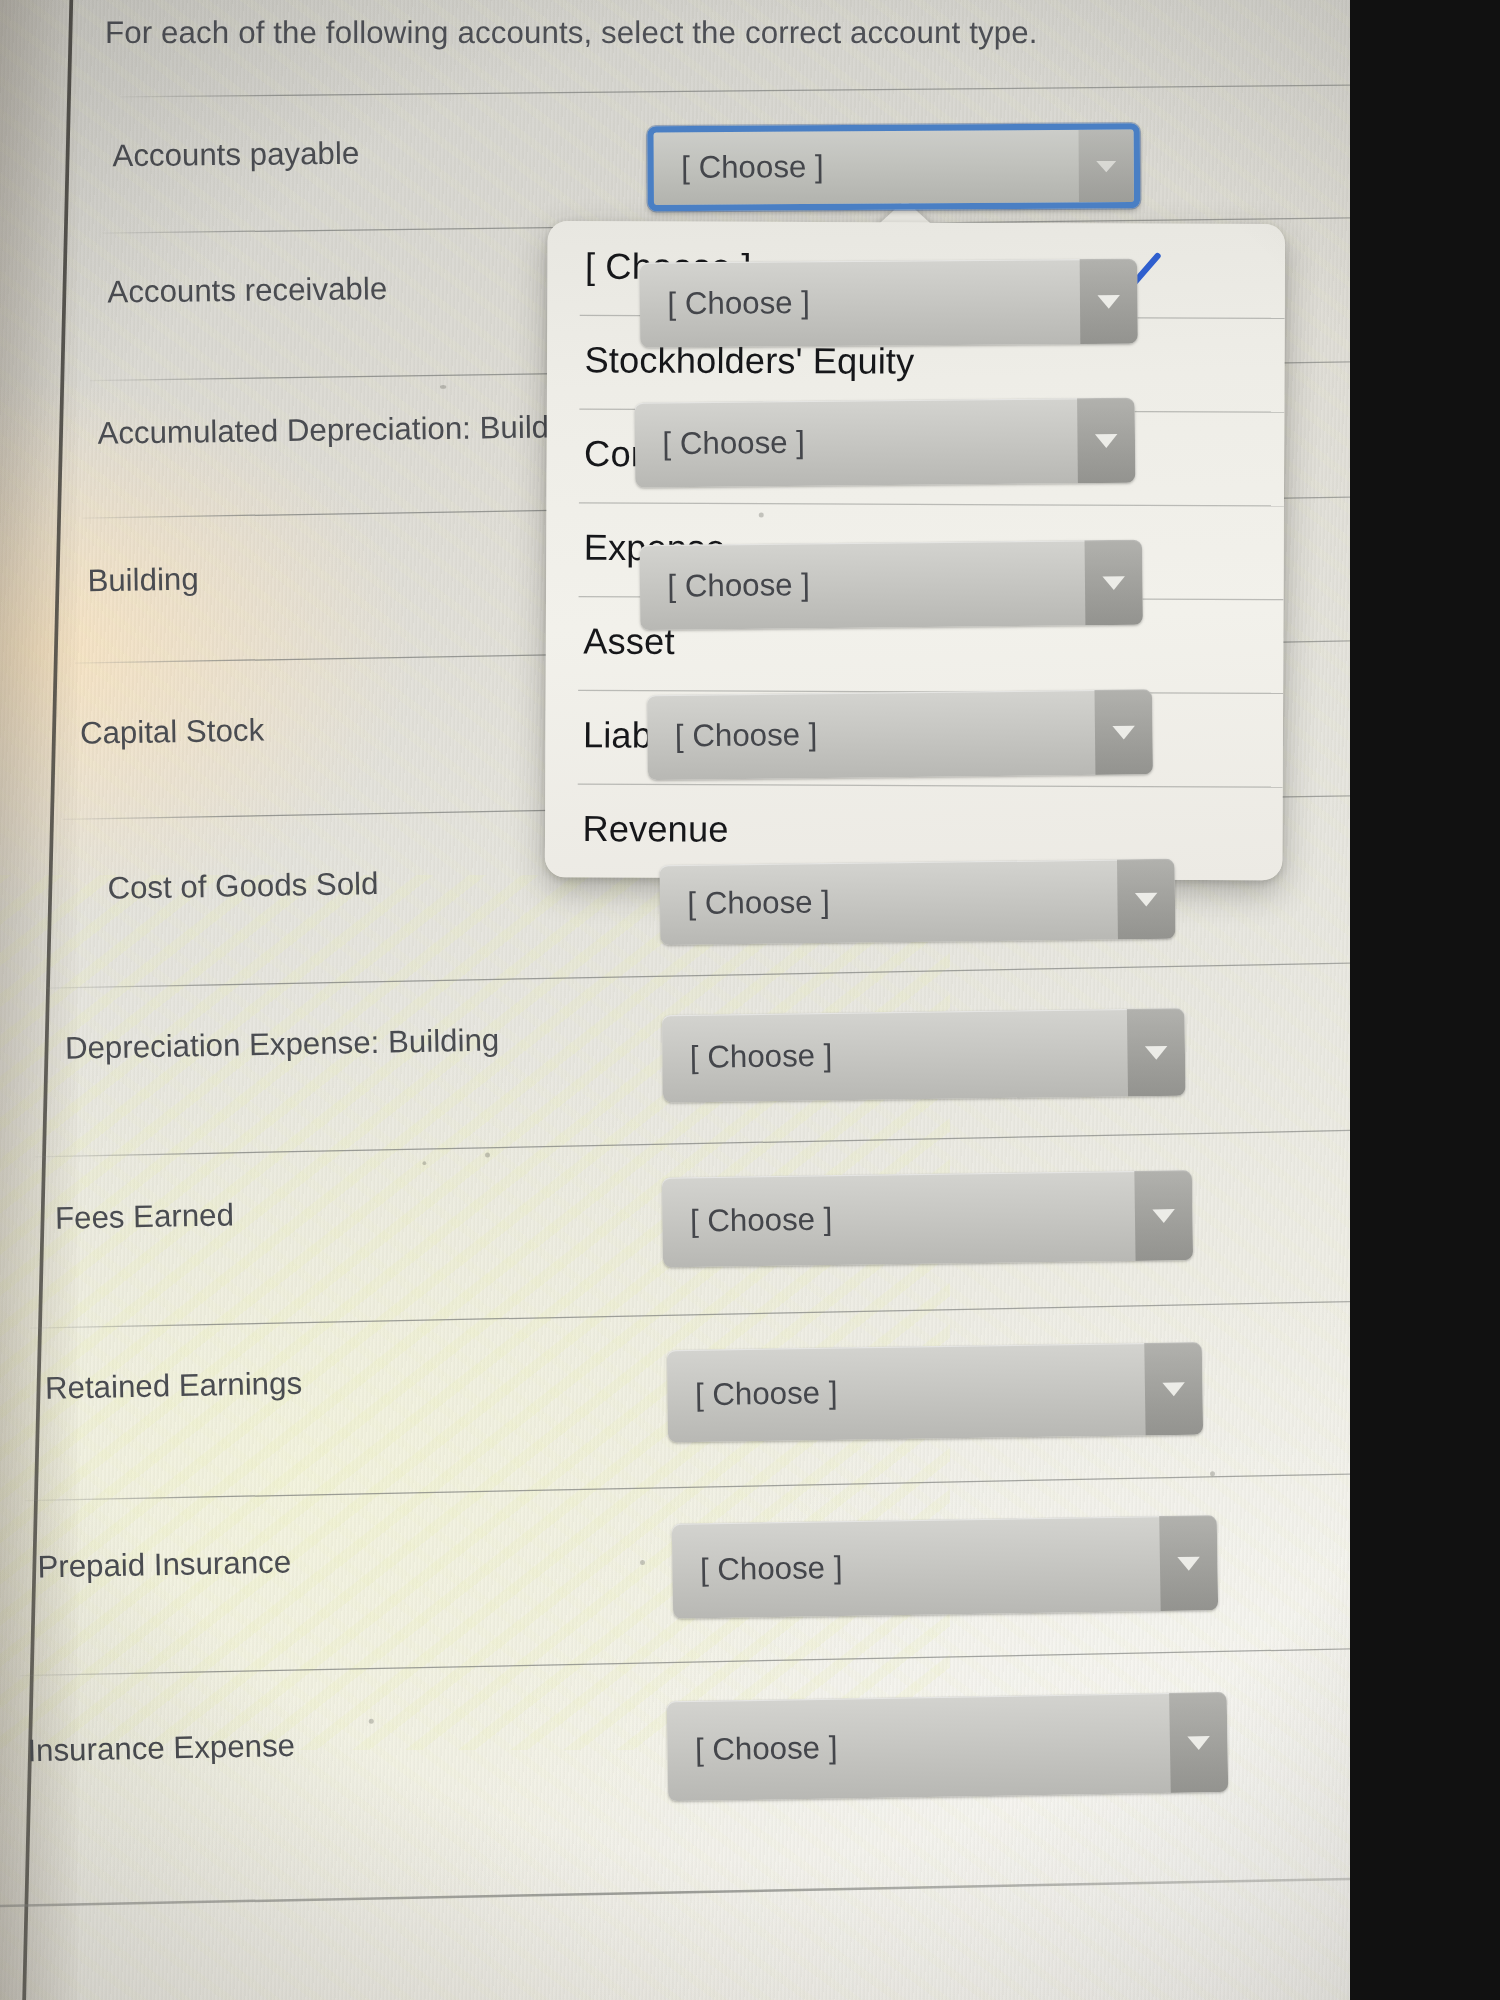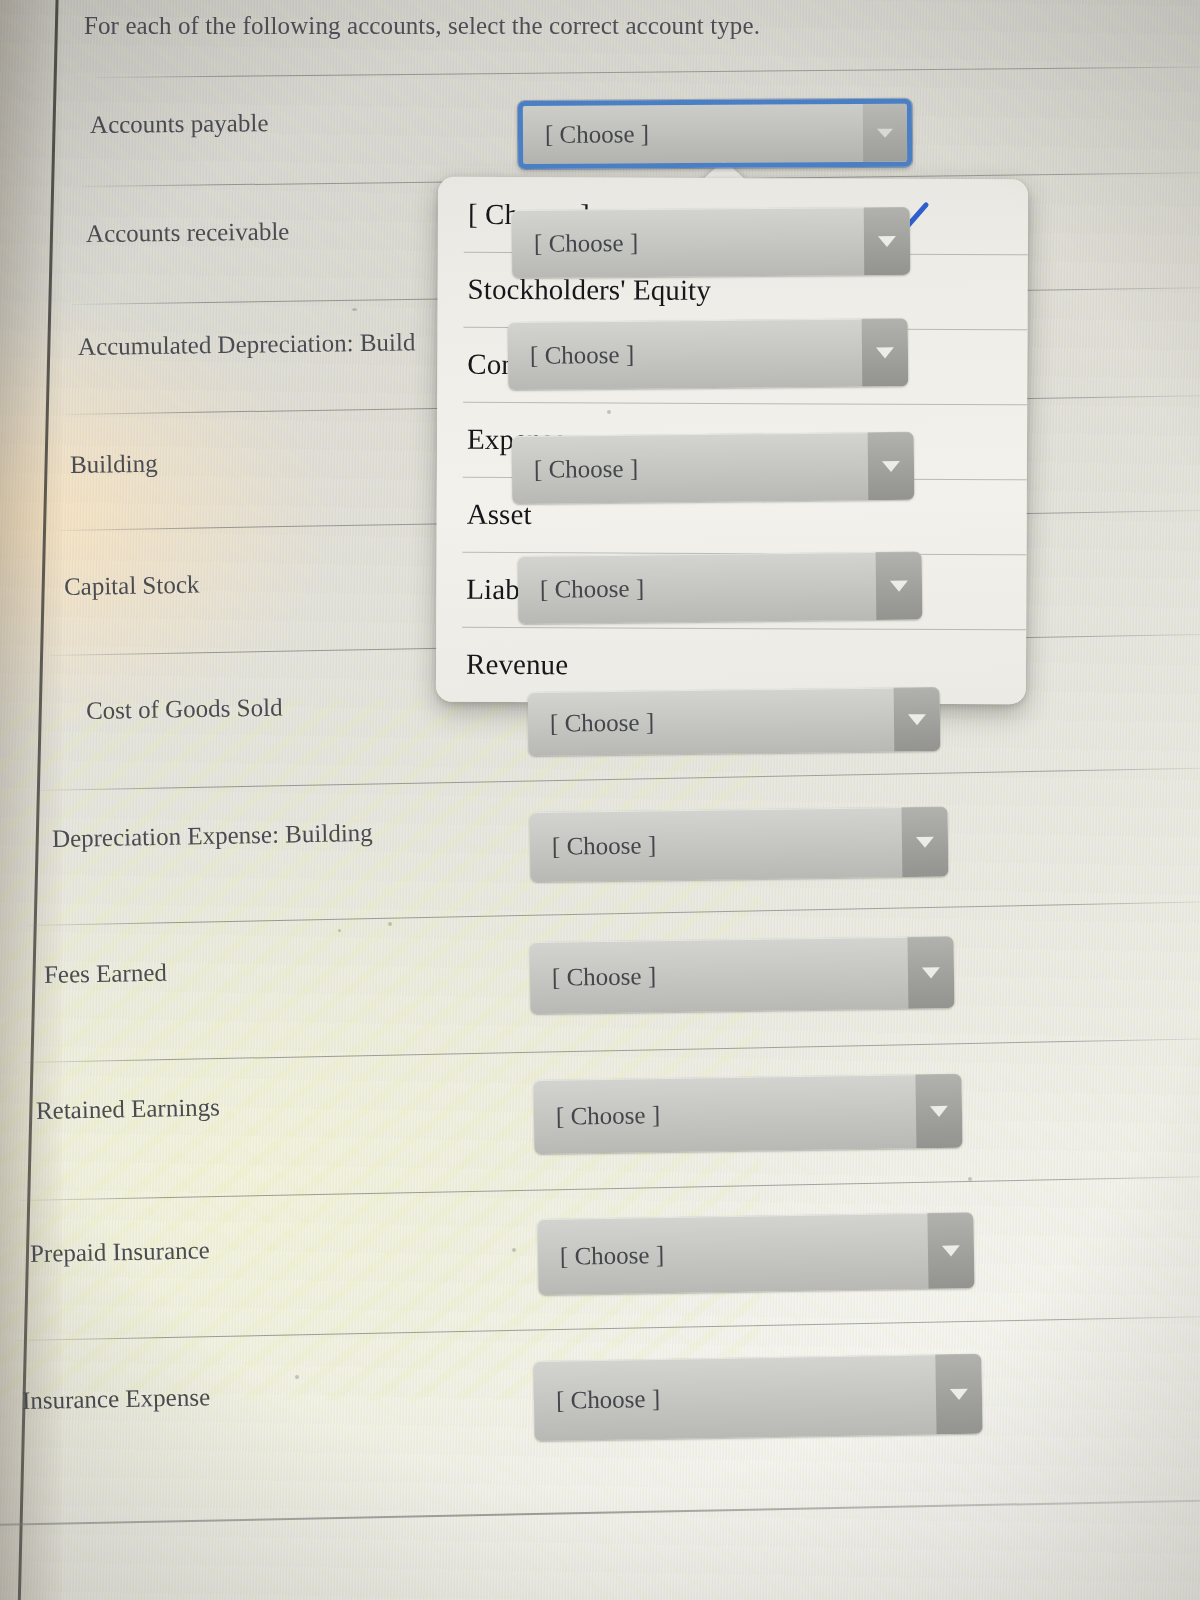--- a/index.html
+++ b/index.html
@@ -2,25 +2,25 @@
 <html><head>
 <meta charset="utf-8">
 <style>
   html, body {
     margin: 0;
     padding: 0;
     background: #111;
   }
   #stage {
     position: relative;
-    width: 1200px;
+    width: 1080px;
     height: 1600px;
     overflow: hidden;
     background: #d9d8d2;
-    font-family: Liberation Serif, serif;
+    font-family: Liberation Sans, sans-serif;
     -webkit-font-smoothing: antialiased;
   }
 
   
   #page-surface {
     position: absolute;
     inset: 0;
     background:
       radial-gradient(ellipse 420px 300px at 30px 520px, rgba(255,228,186,0.75), rgba(255,228,186,0) 72%),
       radial-gradient(ellipse 700px 520px at 240px 1180px, rgba(246,247,214,0.55), rgba(246,247,214,0) 70%),

